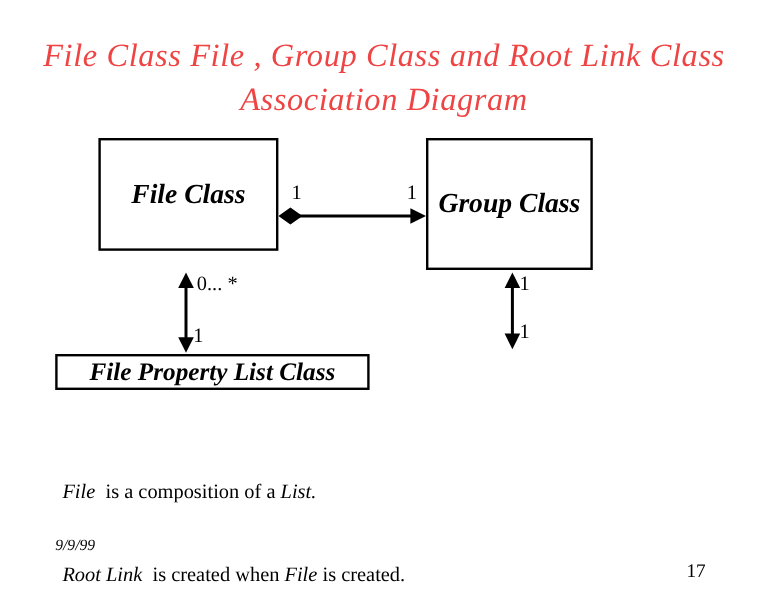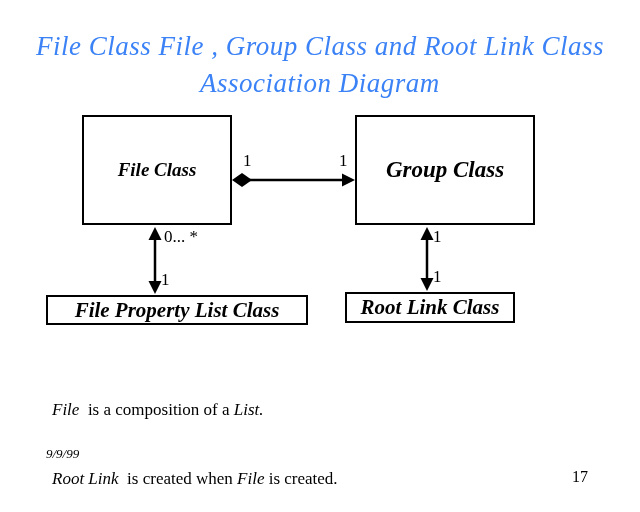--- a/index.html
+++ b/index.html
@@ -28,22 +28,22 @@
     position: absolute;
     border: 2px solid #000;
     background: #fff;
     display: flex;
     align-items: center;
     justify-content: center;
     font-weight: bold;
     font-style: italic;
     text-align: center;
   }
-  .box-file-class   { left: 82px;  top: 115px; width: 150px; height: 110px; font-size: 19px; }
-  .box-group-class  { left: 355px; top: 115px; width: 180px; height: 110px; font-size: 23px; }
+  .box-file-class   { left: 82px;  top: 115px; width: 150px; height: 94px; font-size: 23px; }
+  .box-group-class  { left: 355px; top: 115px; width: 139px; height: 110px; font-size: 23px; }
   .box-file-prop    { left: 46px;  top: 295px; width: 262px; height: 30px;  font-size: 21px; }
   .box-root-link    { left: 345px; top: 292px; width: 170px; height: 31px;  font-size: 21px; }
   .connector-layer {
     position: absolute;
     left: 0; top: 0;
     width: 640px; height: 512px;
     pointer-events: none;
   }
   .mult {
     position: absolute;
@@ -79,21 +79,21 @@
     right: 52px;
     top: 468px;
     font-size: 16px;
   }
 </style>
 </head>
 <body>
 
 <div class="slide">
 
-  <div class="title" style="color: #3b82f6;">
+  <div class="title" style="color: #ef4444;">
     <div>File Class File , Group Class and Root Link Class</div>
     <div>Association Diagram</div>
   </div>
 
   <svg class="connector-layer" viewBox="0 0 640 512" xmlns="http://www.w3.org/2000/svg">
 
     <line x1="240" y1="180" x2="348" y2="180" stroke="#000" stroke-width="2.5"></line>
     <polygon points="232,180 242,173 252,180 242,187" fill="#000"></polygon>
     <polygon points="355,180 342,173.5 342,186.5" fill="#000"></polygon>
 
@@ -108,23 +108,20 @@
 
   <div class="class-box box-file-class">
     <span>File Class</span>
   </div>
   <div class="class-box box-group-class">
     <span>Group Class</span>
   </div>
   <div class="class-box box-file-prop">
     <span>File Property List Class</span>
   </div>
-  <div class="class-box box-root-link">
-    <span>Root Link Class</span>
-  </div>
 
   <div class="mult mult-fg-left">1</div>
   <div class="mult mult-fg-right">1</div>
   <div class="mult mult-fp-top">0... *</div>
   <div class="mult mult-fp-bot">1</div>
   <div class="mult mult-gr-top">1</div>
   <div class="mult mult-gr-bot">1</div>
 
   <div class="body-text">
     <div><span class="bi">File</span><span>  is a composition of a </span><span class="bi">List.</span></div>

